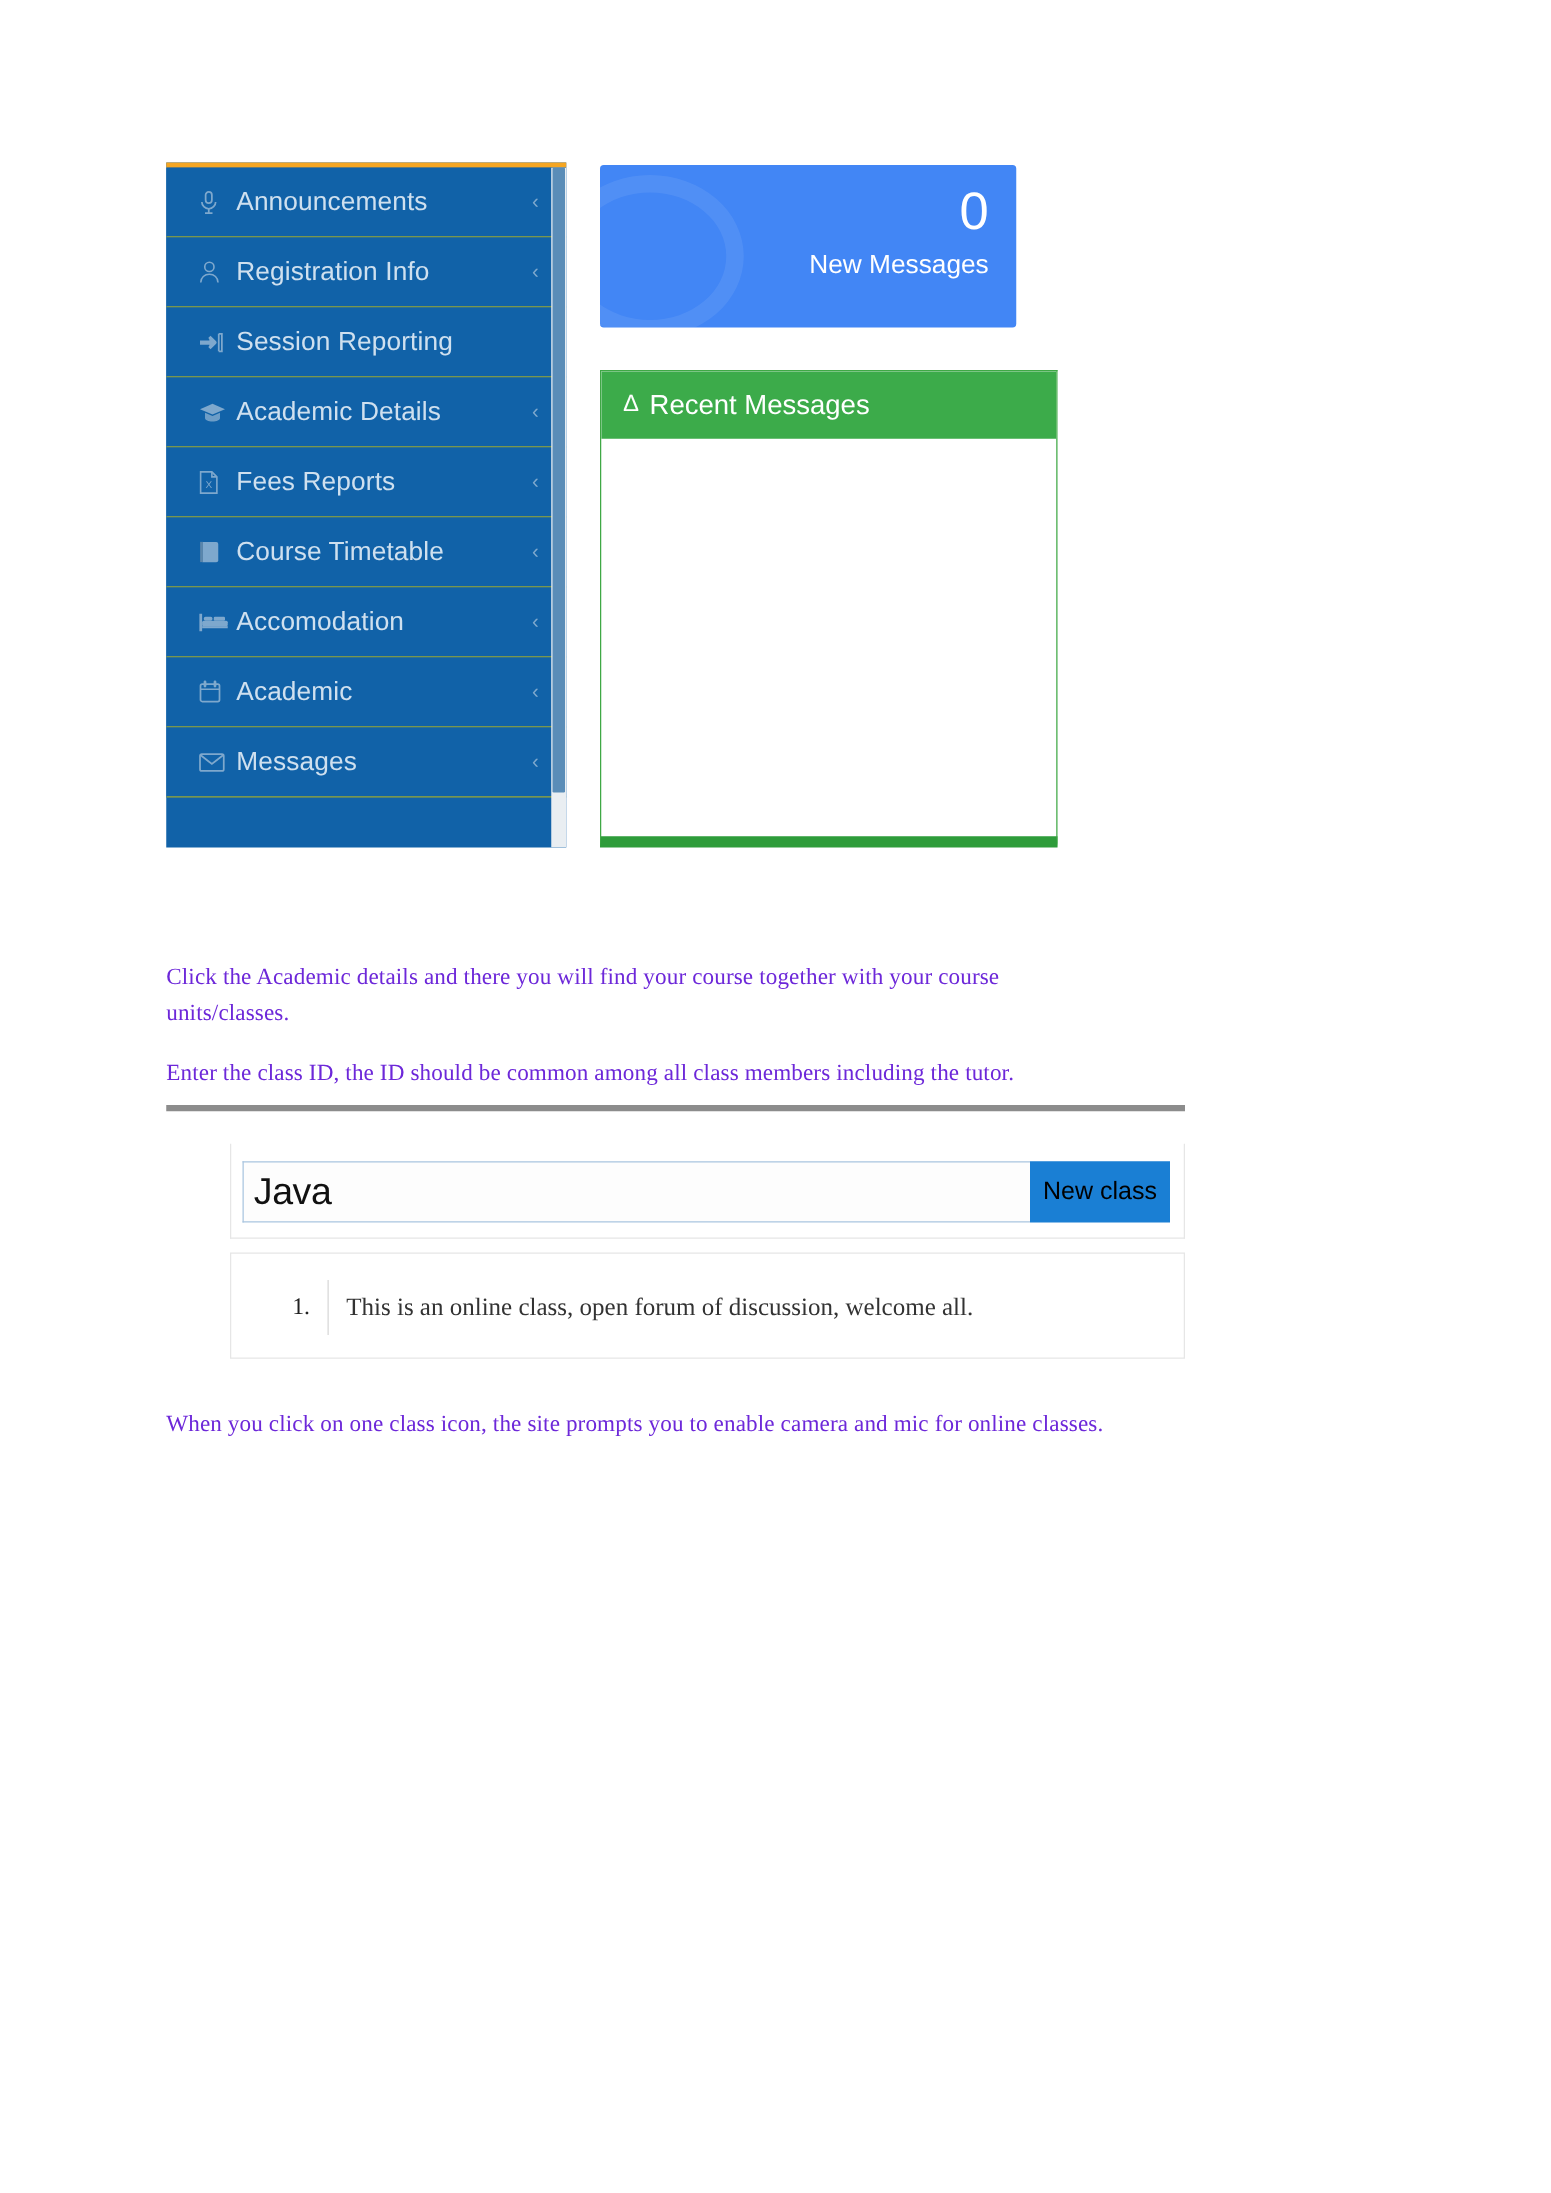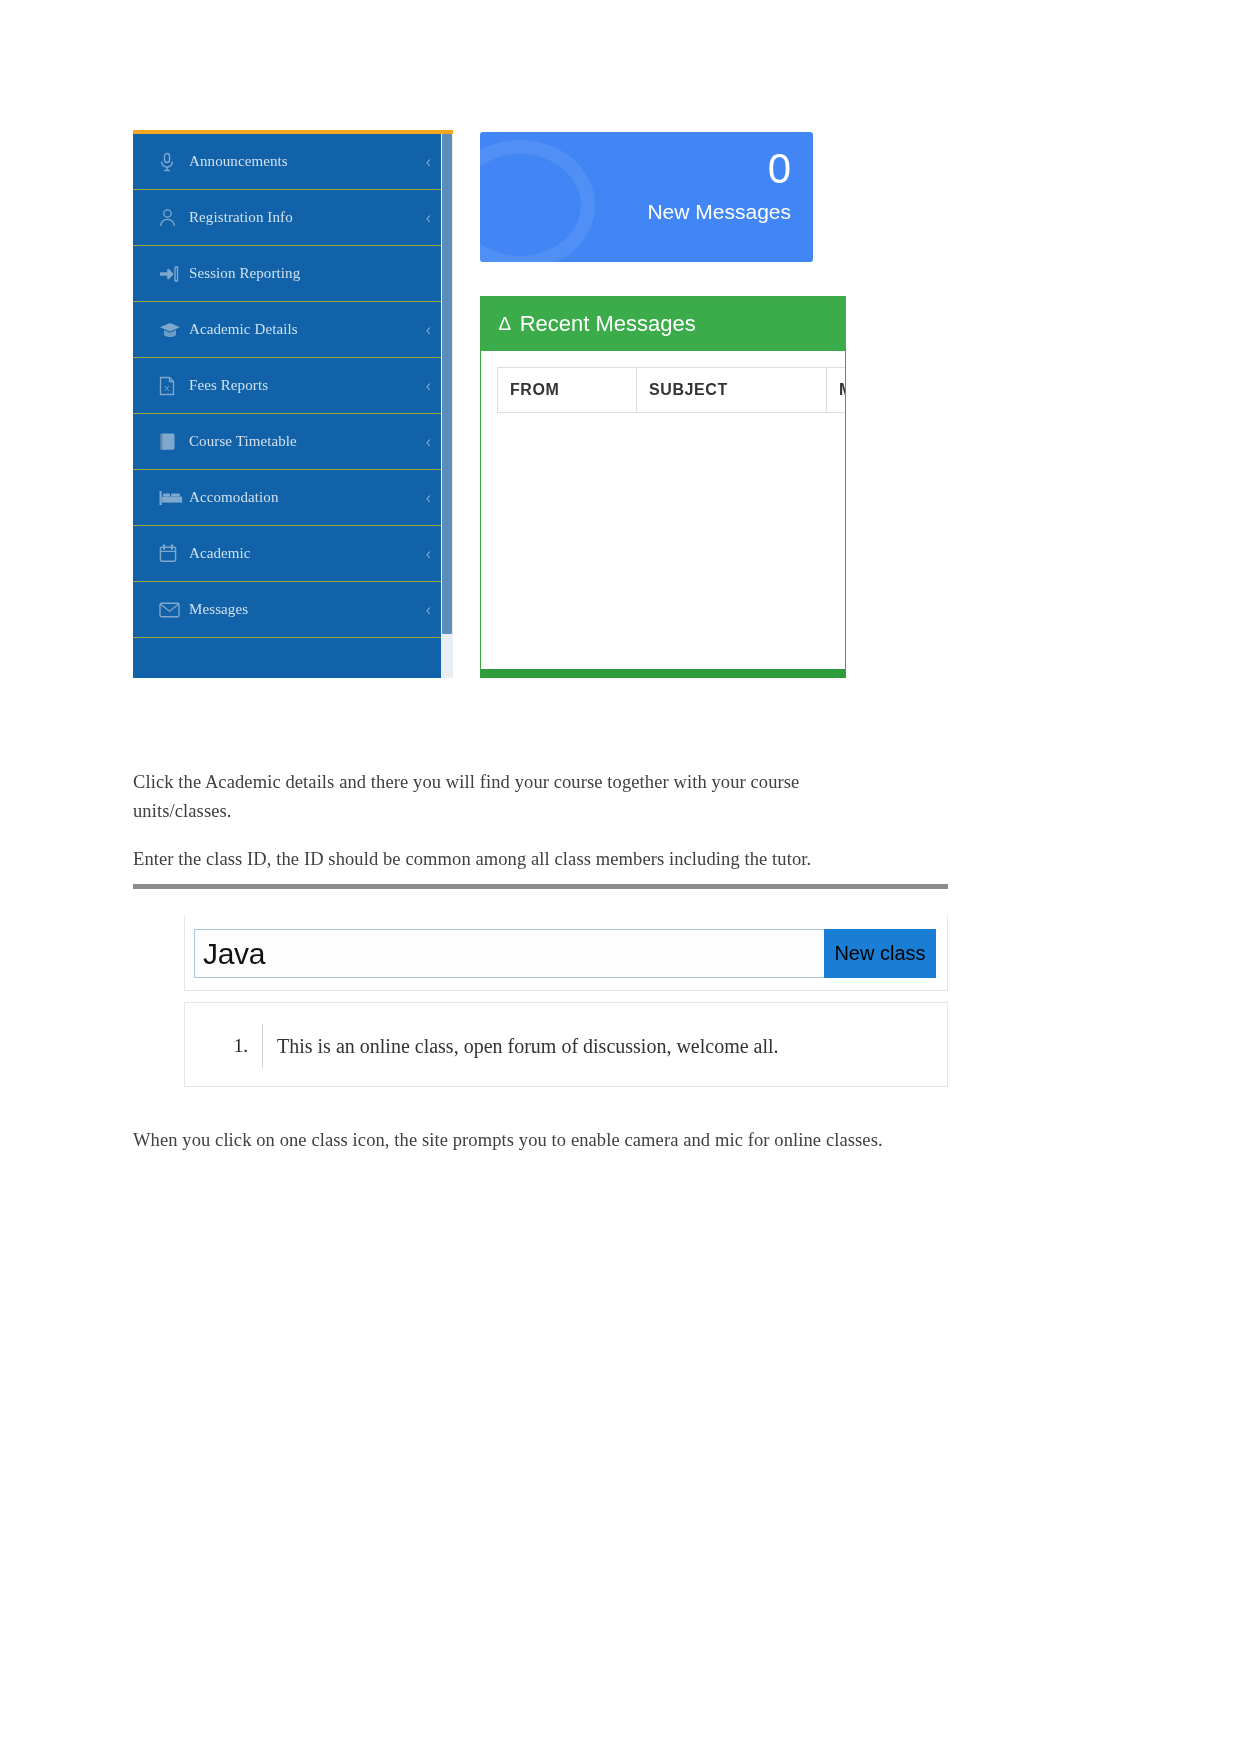--- a/index.html
+++ b/index.html
@@ -48,24 +48,23 @@
     color: #7ea8cd;
     font-size: 18px;
     line-height: 1;
     display: flex;
     align-items: center;
     justify-content: flex-start;
   }
   .side-ico svg { display: block; }
   .side-label {
     color: #cfe0ef;
-    font-size: 15px;
+    font-size: 21px;
     letter-spacing: 0.1px;
     white-space: nowrap;
-    font-family: Liberation Serif, serif;
   }
   .side-caret {
     position: absolute;
     right: 22px;
     top: 50%;
     transform: translateY(-50%);
     color: #7ea8cd;
     font-size: 16px;
   }
   .side-scrollbar {
@@ -171,21 +170,21 @@
   }
   .msg-table th.c-from { width: 139px; }
   .msg-table th.c-subject { width: 190px; }
   .msg-table th.c-m { width: 71px; }
 
   
   .para {
     position: absolute;
     font-family: "Liberation Serif", serif;
     font-size: 18.5px;
-    color: #404040;
+    color: #6d28d9;
     line-height: 1.55;
     letter-spacing: 0.1px;
   }
   .p1 { left: 133px; top: 768px; width: 760px; }
   .p2 { left: 133px; top: 845px; width: 800px; }
   .p3 { left: 133px; top: 1126px; width: 880px; }
 
   
   .shot2 {
     position: absolute;
@@ -407,30 +406,20 @@
       <div class="blob"></div>
       <div class="stat-num">0</div>
       <div class="stat-label">New Messages</div>
     </div>
 
     <div class="msg-panel">
       <div class="msg-head">
         <span class="bell">∆</span>
         <span>Recent Messages</span>
       </div>
-      <table class="msg-table">
-        <thead>
-          <tr>
-            <th class="c-from">FROM</th>
-            <th class="c-subject">SUBJECT</th>
-            <th class="c-m">M</th>
-          </tr>
-        </thead>
-        <tbody></tbody>
-      </table>
     </div>
   </div>
 </div>
 
 <div class="para p1">Click the Academic details and there you will find your course together with your course units/classes.</div>
 <div class="para p2">Enter the class ID, the ID should be common among all class members including the tutor.</div>
 
 <div class="shot2">
   <div class="shot2-topbar"></div>
 

